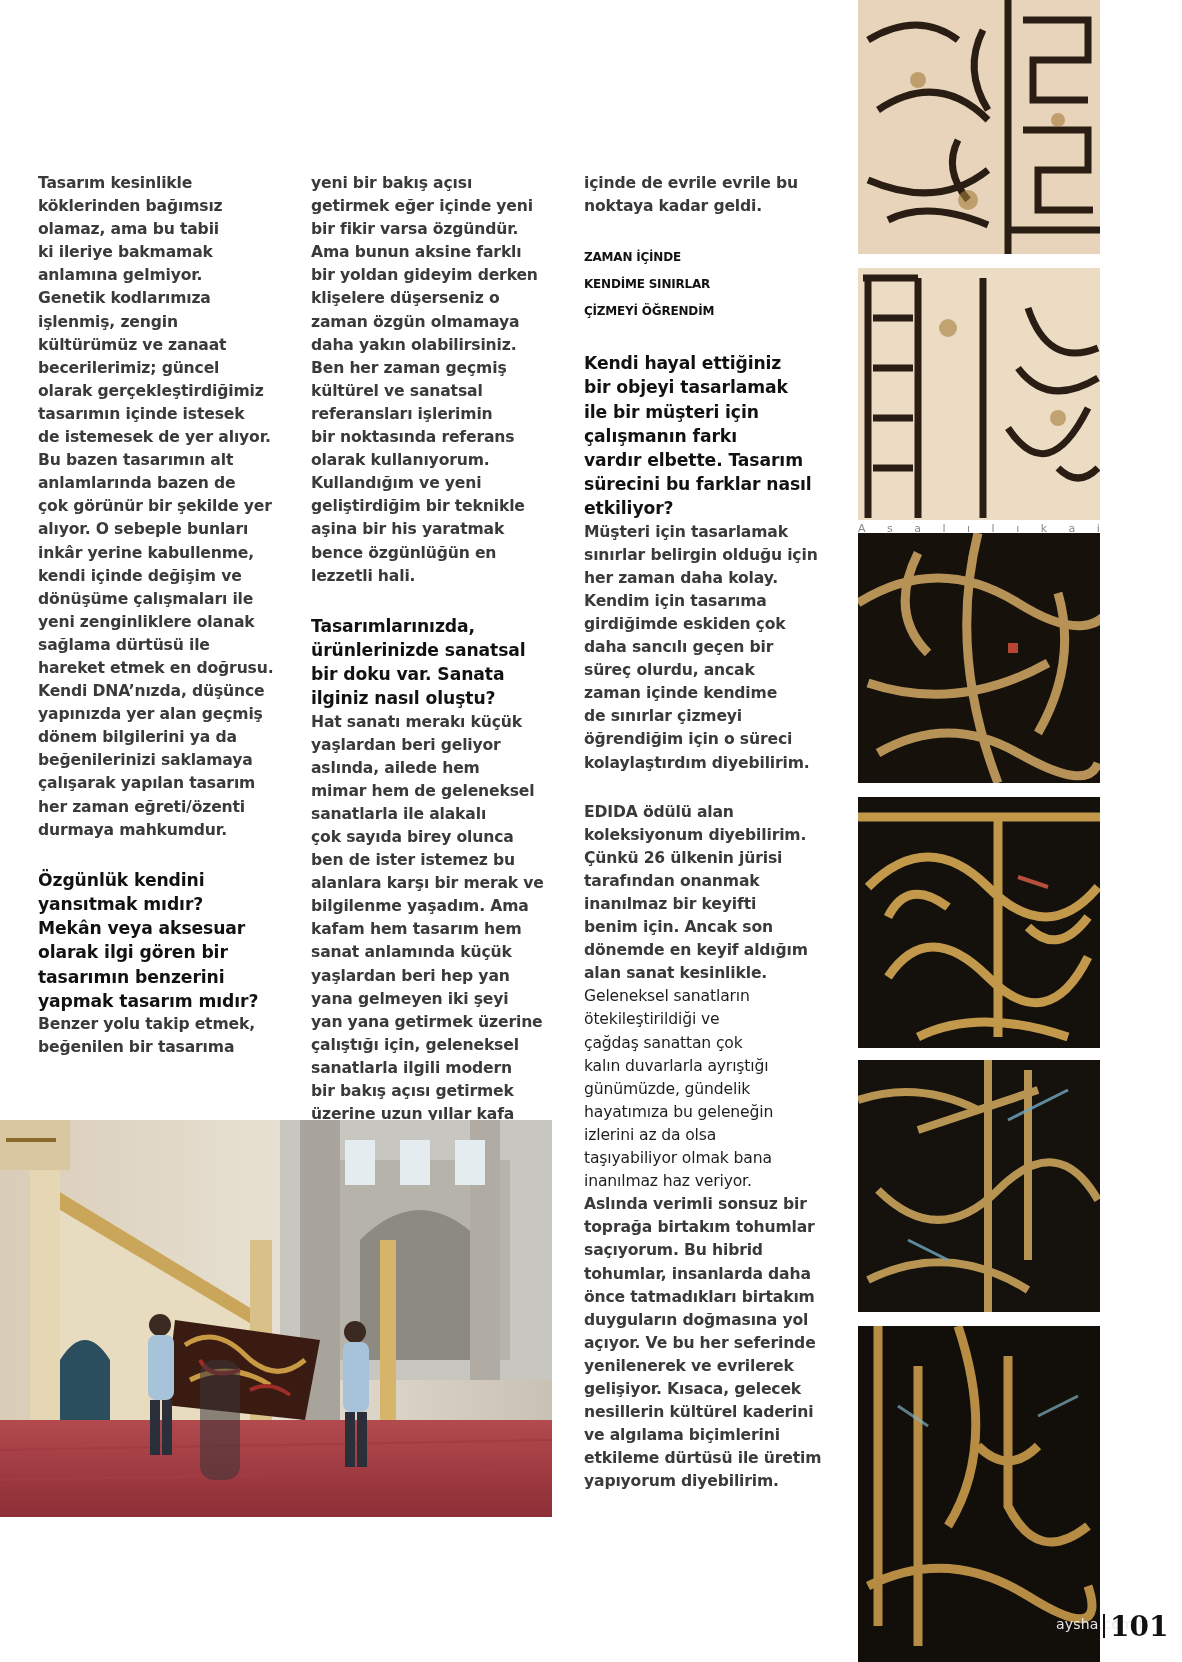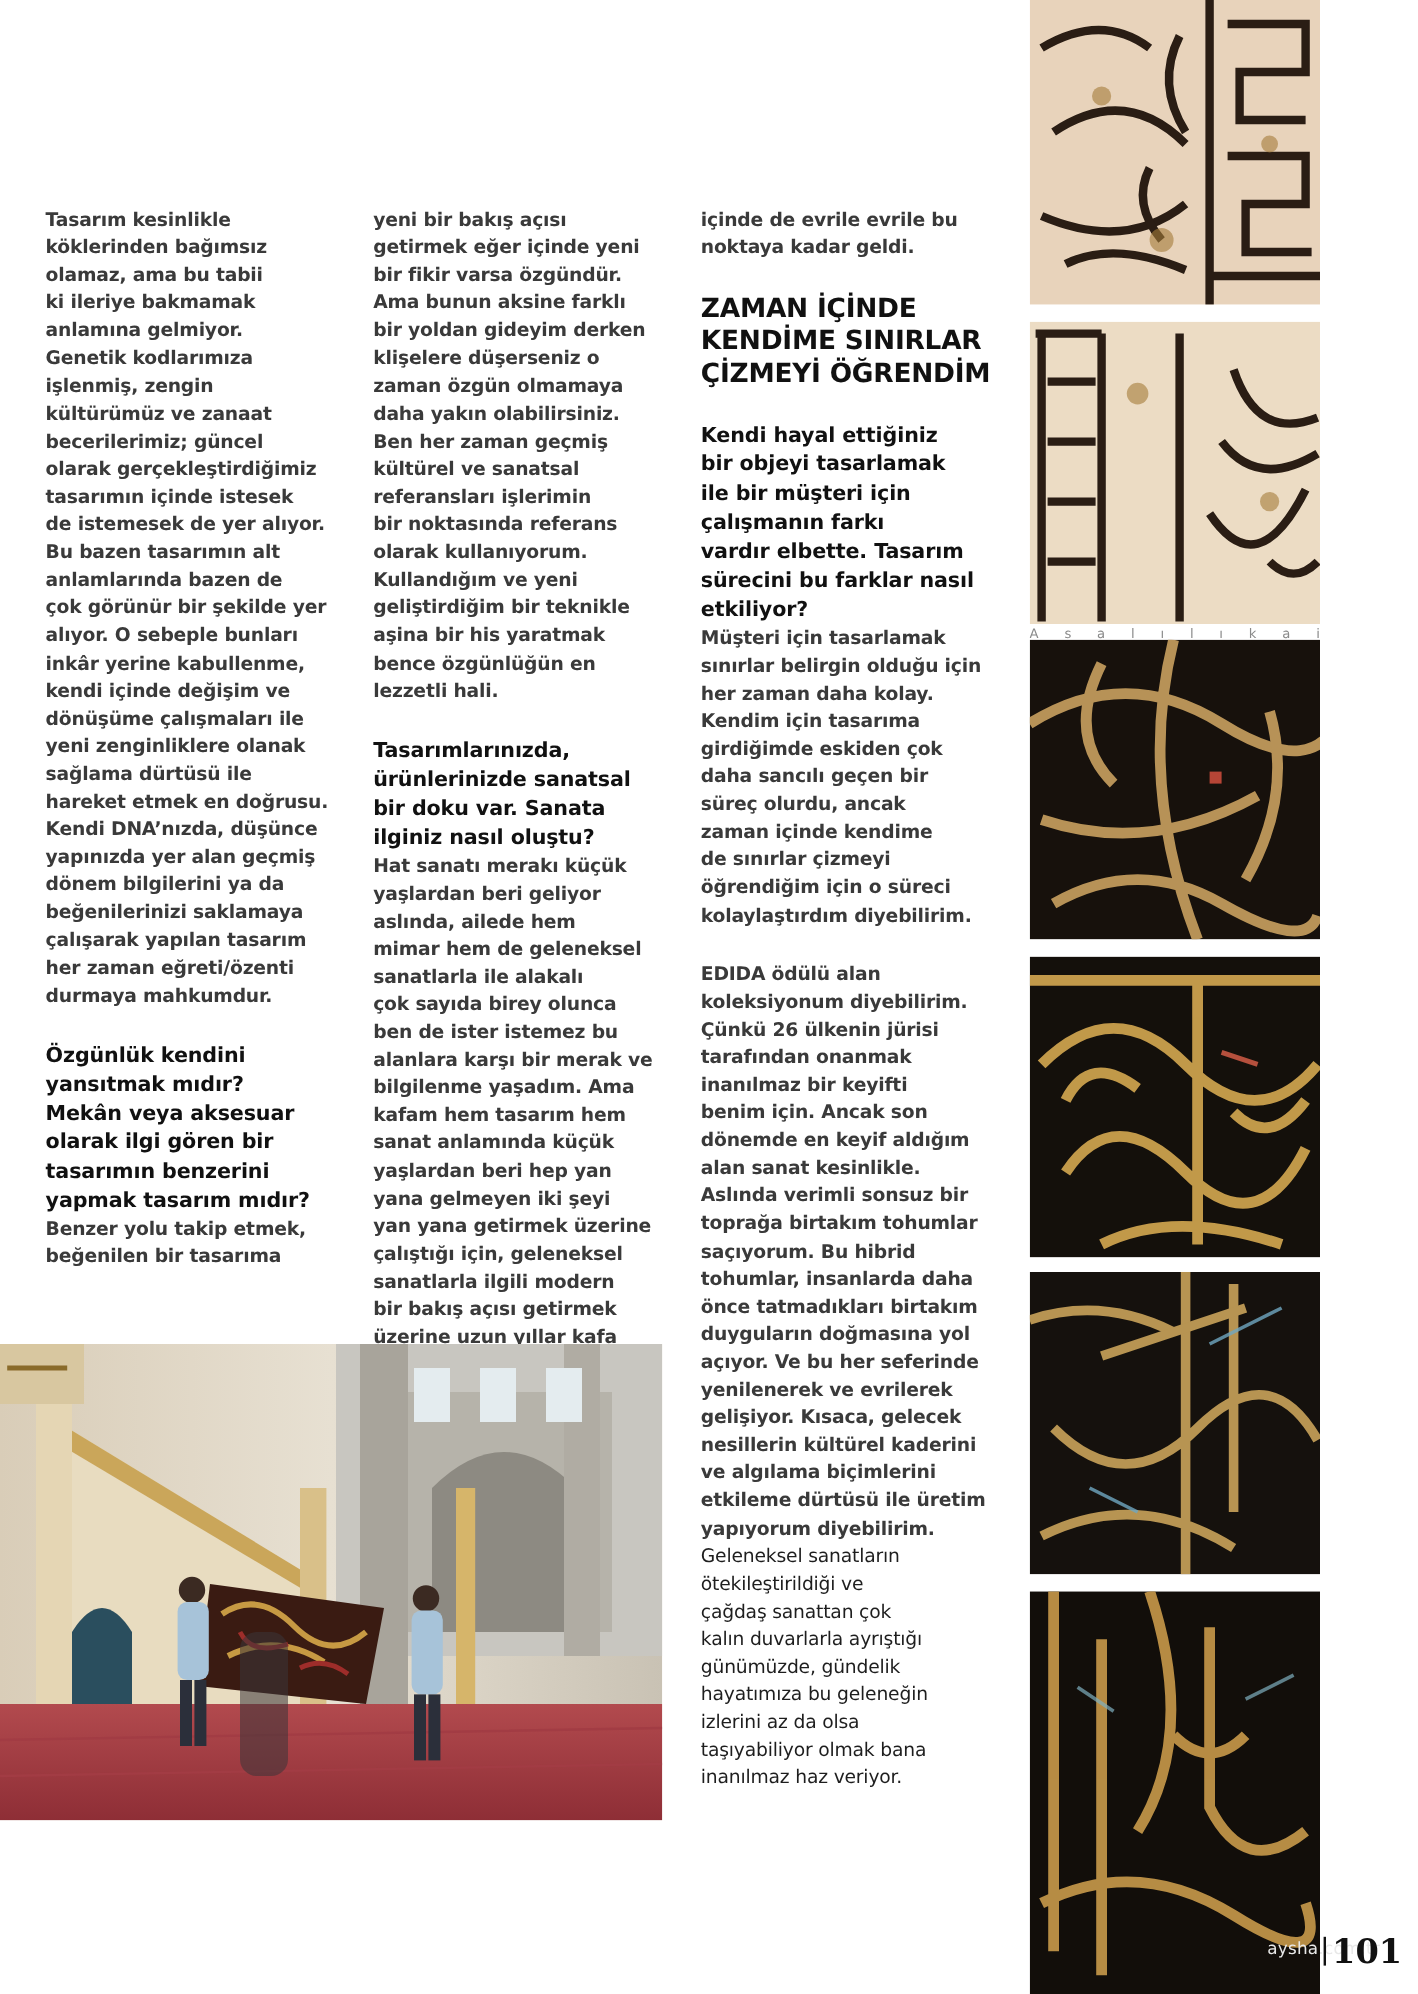--- a/index.html
+++ b/index.html
@@ -25,21 +25,21 @@
     line-height: 23.1px;
     color: #3a3a3a;
     font-weight: 700;
     letter-spacing: -0.15px;
   }
   .line { display: block; white-space: nowrap; }
   .gap-lg { height: 26px; }
   .h2 {
     font-family: "DejaVu Sans", sans-serif;
     font-weight: bold;
-    font-size: 22px;
+    font-size: 12px;
     line-height: 27px;
     color: #111111;
     letter-spacing: -0.2px;
   }
 
   
   .strip { position: absolute; left: 858px; width: 242px; }
   .panel { position: absolute; left: 0; width: 242px; overflow: hidden; }
   .panel svg { display: block; width: 100%; height: 100%; }
   .p1 { top: 0; height: 254px; }
@@ -209,45 +209,45 @@
   <div class="p">
       <span class="line">EDIDA ödülü alan</span>
       <span class="line">koleksiyonum diyebilirim.</span>
       <span class="line">Çünkü 26 ülkenin jürisi</span>
       <span class="line">tarafından onanmak</span>
       <span class="line">inanılmaz bir keyifti</span>
       <span class="line">benim için. Ancak son</span>
       <span class="line">dönemde en keyif aldığım</span>
       <span class="line">alan sanat kesinlikle.</span>
     </div>
+  <div class="p" style="color:#1e1e1e;font-weight:normal;">
+      <span class="line">Geleneksel sanatların</span>
+      <span class="line">ötekileştirildiği ve</span>
+      <span class="line">çağdaş sanattan çok</span>
+      <span class="line">kalın duvarlarla ayrıştığı</span>
+      <span class="line">günümüzde, gündelik</span>
+      <span class="line">hayatımıza bu geleneğin</span>
+      <span class="line">izlerini az da olsa</span>
+      <span class="line">taşıyabiliyor olmak bana</span>
+      <span class="line">inanılmaz haz veriyor.</span>
+    </div>
   <div class="p">
       <span class="line">Aslında verimli sonsuz bir</span>
       <span class="line">toprağa birtakım tohumlar</span>
       <span class="line">saçıyorum. Bu hibrid</span>
       <span class="line">tohumlar, insanlarda daha</span>
       <span class="line">önce tatmadıkları birtakım</span>
       <span class="line">duyguların doğmasına yol</span>
       <span class="line">açıyor. Ve bu her seferinde</span>
       <span class="line">yenilenerek ve evrilerek</span>
       <span class="line">gelişiyor. Kısaca, gelecek</span>
       <span class="line">nesillerin kültürel kaderini</span>
       <span class="line">ve algılama biçimlerini</span>
       <span class="line">etkileme dürtüsü ile üretim</span>
       <span class="line">yapıyorum diyebilirim.</span>
-    </div>
-  <div class="p" style="color:#1e1e1e;font-weight:normal;">
-      <span class="line">Geleneksel sanatların</span>
-      <span class="line">ötekileştirildiği ve</span>
-      <span class="line">çağdaş sanattan çok</span>
-      <span class="line">kalın duvarlarla ayrıştığı</span>
-      <span class="line">günümüzde, gündelik</span>
-      <span class="line">hayatımıza bu geleneğin</span>
-      <span class="line">izlerini az da olsa</span>
-      <span class="line">taşıyabiliyor olmak bana</span>
-      <span class="line">inanılmaz haz veriyor.</span>
     </div>
 </div>
 
 <div class="photo">
   <svg viewBox="0 0 552 397" preserveAspectRatio="none">
     <defs>
       <linearGradient id="floor" x1="0" y1="0" x2="0" y2="1">
         <stop offset="0" stop-color="#b24a4e"></stop>
         <stop offset="1" stop-color="#8e2e36"></stop>
       </linearGradient>

